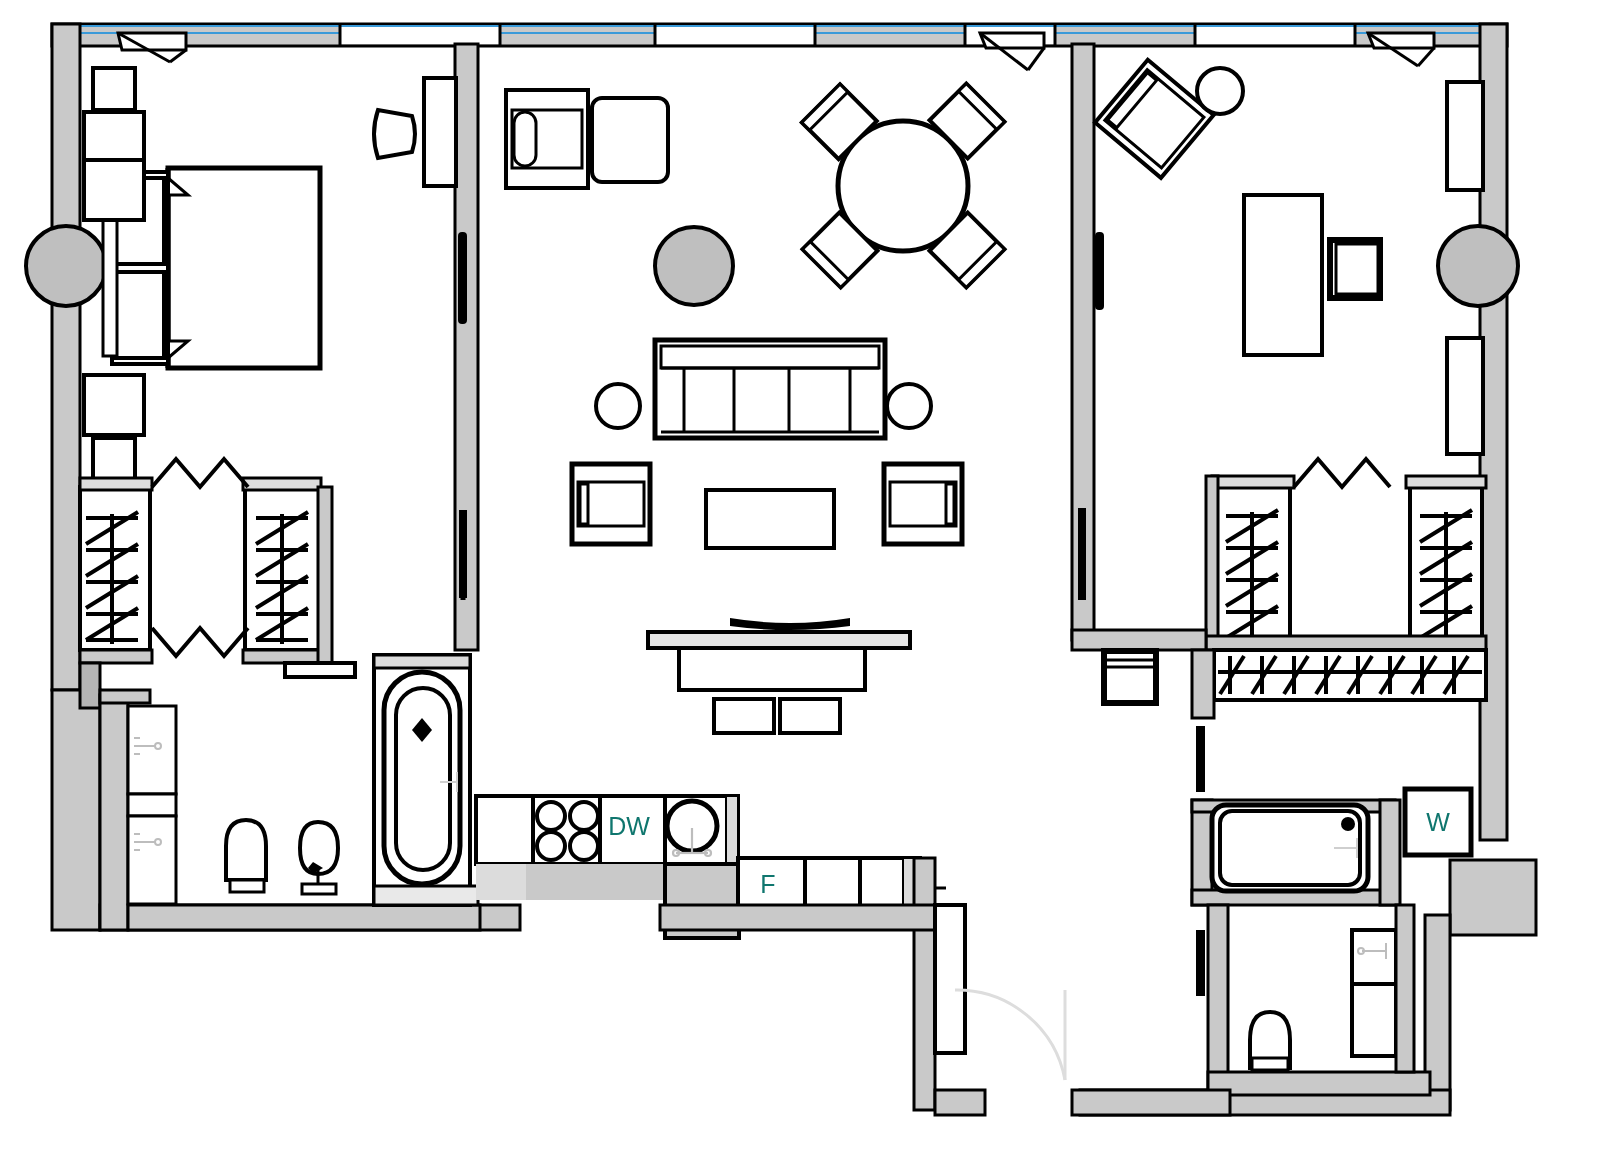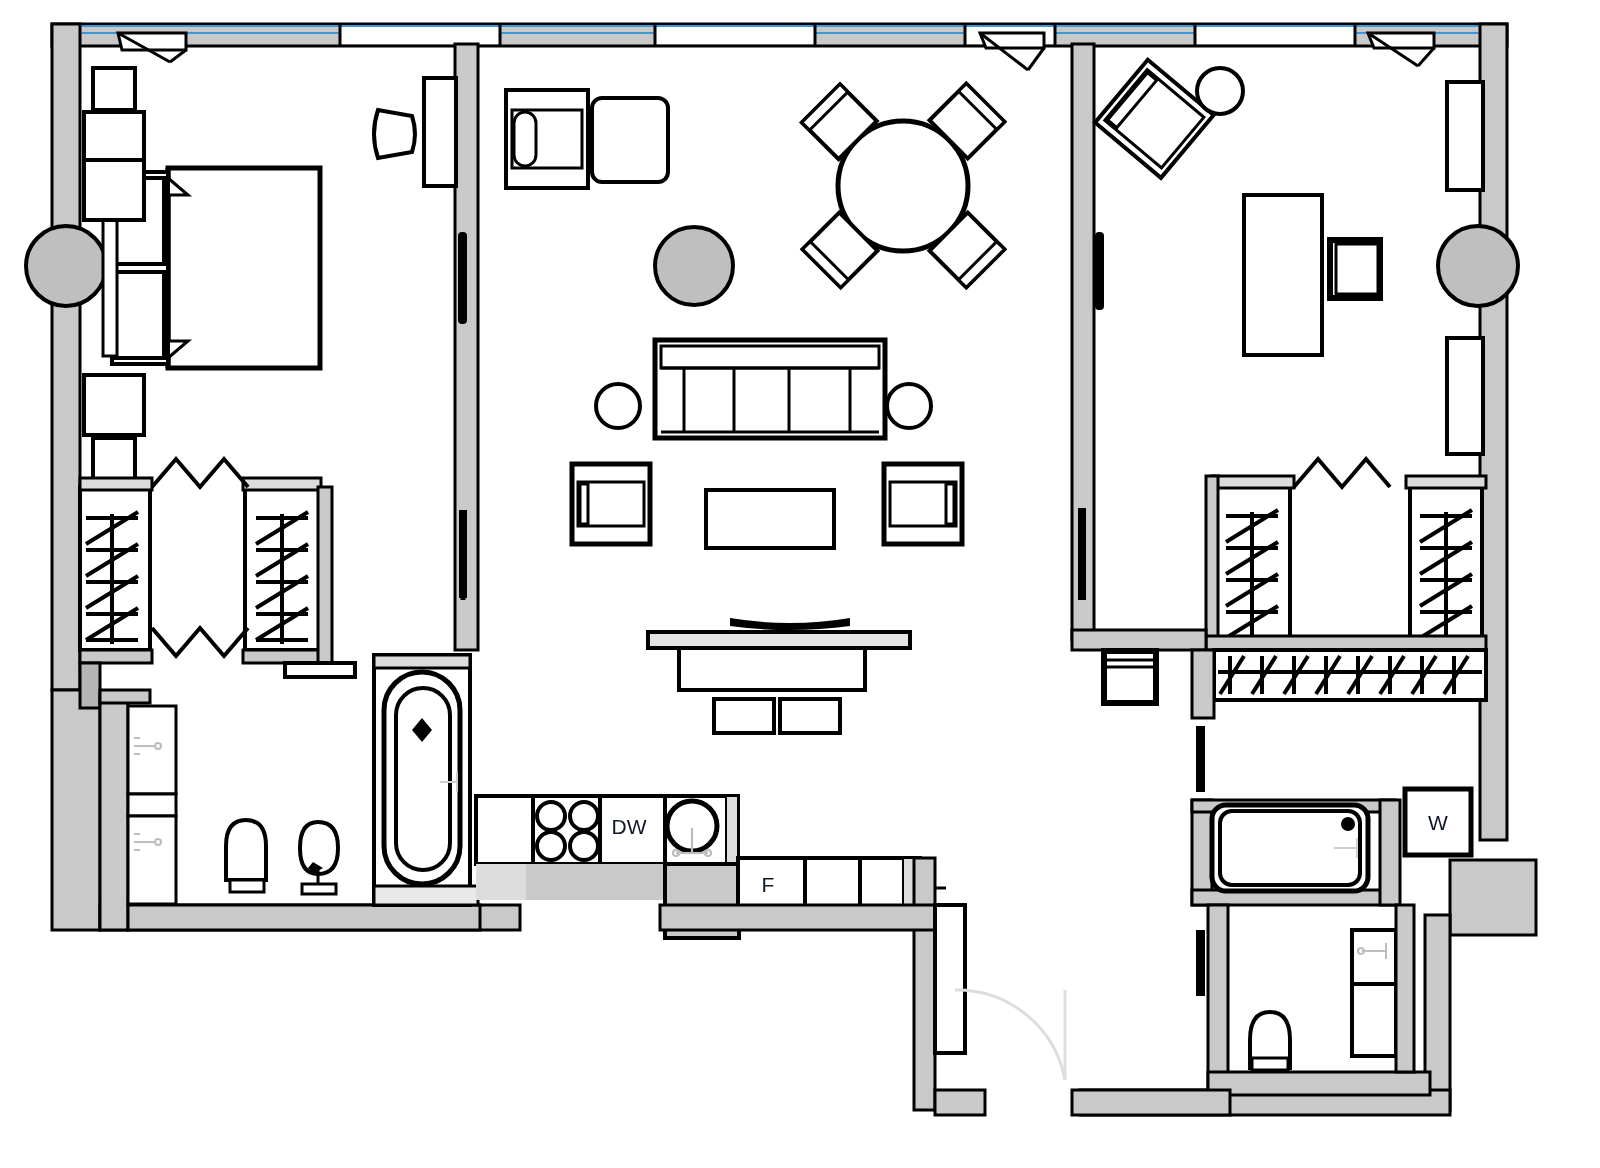--- a/index.html
+++ b/index.html
@@ -2,22 +2,22 @@
 <html><head>
 <meta charset="utf-8">
 <style>
   html,body{margin:0;padding:0;background:#ffffff;}
   body{font-family:"Liberation Sans",sans-serif;}
   #stage{position:relative;width:1600px;height:1168px;background:#fff;overflow:hidden;}
   #plan{position:absolute;left:0;top:0;}
   .lbl{
     position:absolute;
     font-family:"Liberation Sans",sans-serif;
-    font-size:21px;
-    color:#0f172a;
+    font-size:25px;
+    color:#0f766e;
     line-height:1;
     white-space:nowrap;
     transform:translate(-50%,-50%);
     pointer-events:none;
   }
 </style>
 </head>
 <body>
 
 <div id="stage">

